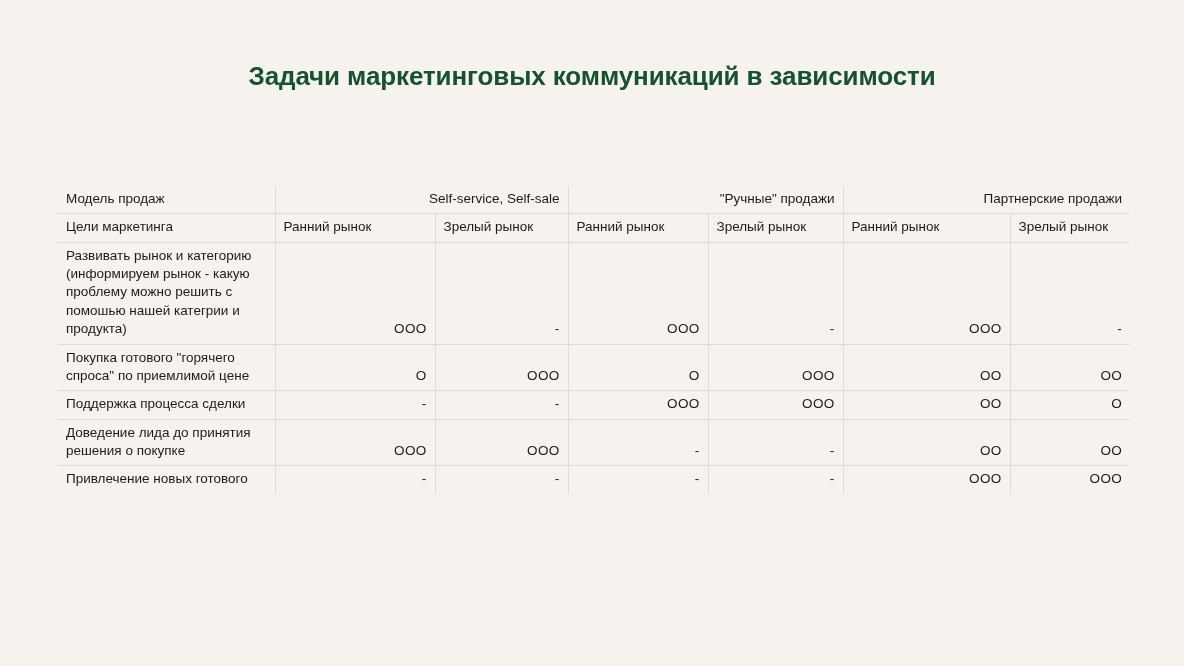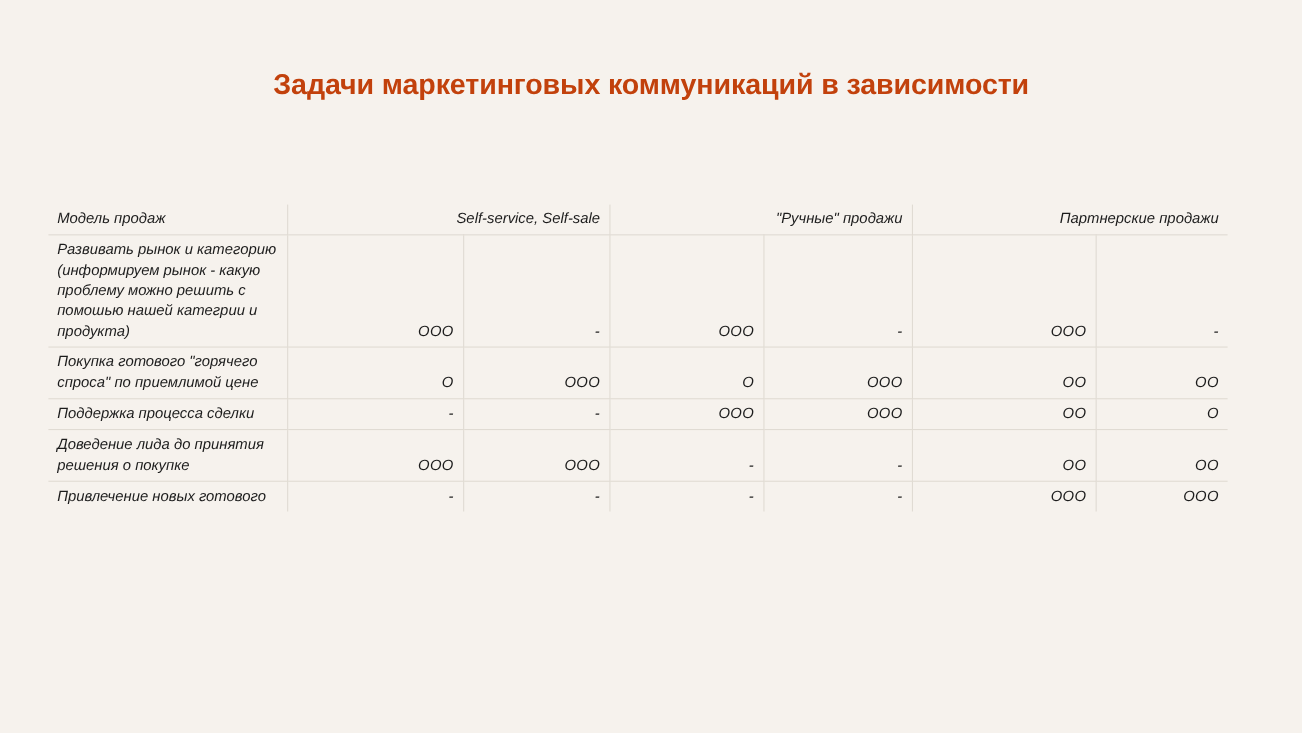--- a/index.html
+++ b/index.html
@@ -21,37 +21,36 @@
   #slide-title {
     position: absolute;
     left: 0;
     top: 58px;
     width: 1184px;
     text-align: center;
     font-size: 26px;
     font-weight: bold;
     line-height: 1.42;
     letter-spacing: -0.1px;
-    color: #c2410c;
+    color: #14532d;
   }
   #slide-title .title-line {
     display: block;
     white-space: nowrap;
   }
 
   
   #comm-table {
     position: absolute;
-    left: 44px;
+    left: 58px;
     top: 186px;
     width: 1072px;
     border-collapse: collapse;
     table-layout: fixed;
     font-size: 13.5px;
-    font-style: italic;
   }
   #comm-table td {
     vertical-align: bottom;
     padding: 4px 8px 5px 8px;
     line-height: 1.36;
     color: #1c1c1c;
     border-right: 1px solid #e0dbd3;
     border-bottom: 1px solid #e0dbd3;
   }
   #comm-table td.last-col { border-right: none; }
@@ -117,20 +116,29 @@
     <col class="c-d4">
     <col class="c-d5">
   </colgroup>
   <tbody id="table-body">
       <tr class="header-group">
         <td class="group-label">Модель продаж</td>
         <td colspan="2">Self-service, Self-sale</td>
         <td colspan="2">"Ручные" продажи</td>
         <td colspan="2" class="last-col">Партнерские продажи</td>
       </tr>
+      <tr class="header-sub">
+        <td>Цели маркетинга</td>
+        <td>Ранний рынок</td>
+        <td>Зрелый рынок</td>
+        <td>Ранний рынок</td>
+        <td>Зрелый рынок</td>
+        <td>Ранний рынок</td>
+        <td class="last-col">Зрелый рынок</td>
+      </tr>
       <tr class="data-row">
         <td class="row-label">Развивать рынок и категорию (информируем рынок - какую проблему можно решить с помошью нашей категрии и продукта)</td>
         <td class="value-cell">ООО</td>
         <td class="value-cell">-</td>
         <td class="value-cell">ООО</td>
         <td class="value-cell">-</td>
         <td class="value-cell">ООО</td>
         <td class="value-cell last-col">-</td>
       </tr>
       <tr class="data-row">

